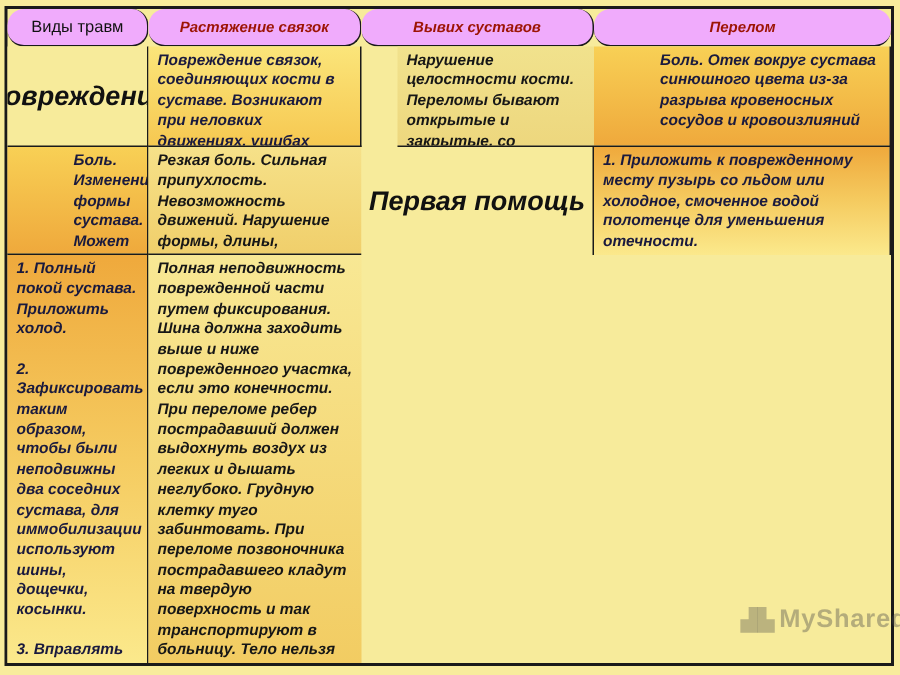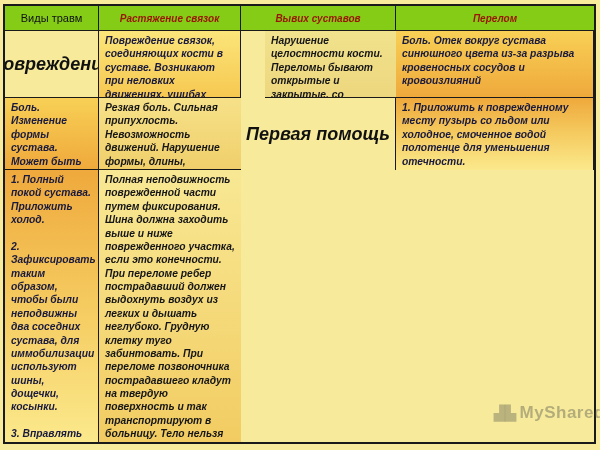--- a/index.html
+++ b/index.html
@@ -22,22 +22,23 @@
   .cell{
     border-right:1px solid #1A1A1A;
     border-bottom:1px solid #1A1A1A;
     overflow:hidden;
     box-sizing:border-box;
   }
   .last-col{border-right:none;}
   .last-row{border-bottom:none;}
   .th{
     display:flex;align-items:center;justify-content:center;
-    background:#84cc16;
+    background:#f0abfc;
     text-align:center;
+    border-radius:11px;
   }
   .corner-label{
     color:#111111;font-size:11px;font-weight:normal;font-style:normal;
   }
   .col-header{
     color:#9C1404;font-size:10px;font-weight:bold;font-style:italic;
   }
   .row-label{
     display:flex;align-items:center;justify-content:center;
     background:#F7EB9B;
@@ -47,21 +48,21 @@
   }
   .cell-text{
     color:#1A1A3E;font-size:10.3px;font-weight:bold;font-style:italic;
     line-height:1.3;
     white-space:pre-line;
     padding:3px 5px 2px 6px;
   }
   .text-dark{color:#161616;}
   .bg-r1{background:linear-gradient(180deg,#FBE57A 0%,#F6C851 100%);}
   .bg-r1-pale{background:linear-gradient(180deg,#F1E28D 0%,#EDD77E 100%);margin-left:24px;}
-  .bg-r2{background:linear-gradient(180deg,#F8D055 0%,#EFA93C 100%);}
+  .bg-r2{background:linear-gradient(180deg,#F8D055 0%,#EFA93C 100%);padding-left:38px;}
   .bg-r2-pale{background:linear-gradient(180deg,#F6E189 0%,#F0CF6B 100%);}
   .bg-r3{background:linear-gradient(180deg,#EFA93C 0%,#F5CB60 50%,#FBE98C 100%);}
   .bg-r3-pale{background:linear-gradient(180deg,#F8E894 0%,#F2CC62 100%);}
   .watermark{
     position:absolute;left:494px;top:403px;
     display:flex;align-items:center;gap:3px;
     color:rgba(70,70,70,0.38);
     font-size:17px;font-weight:bold;
     letter-spacing:0.5px;
     pointer-events:none;

